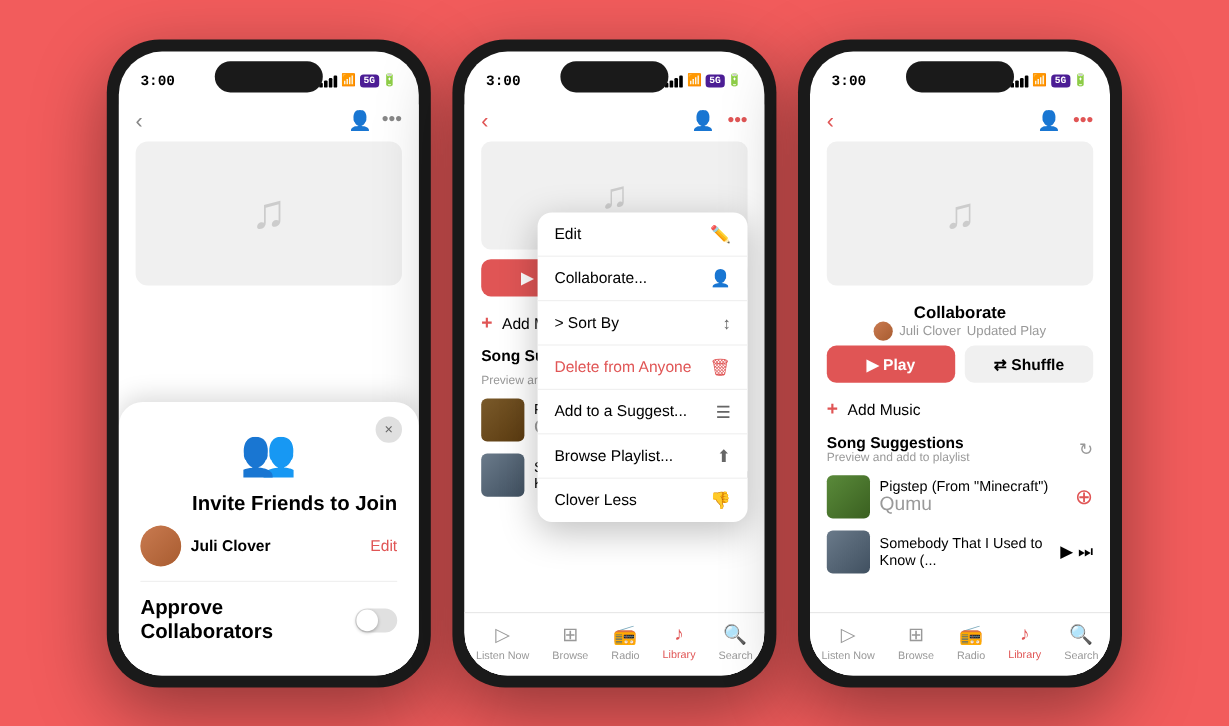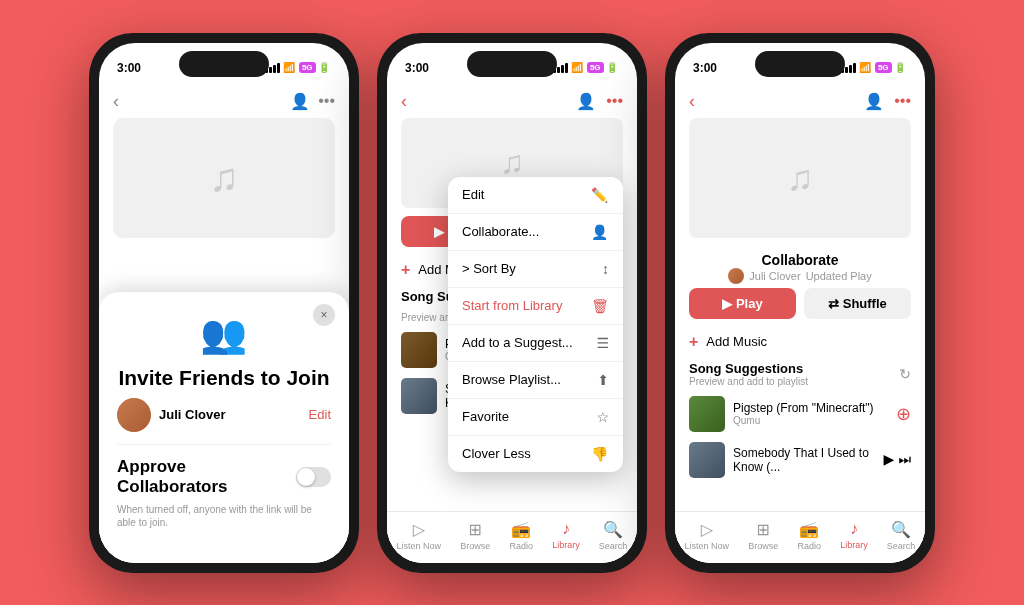--- a/index.html
+++ b/index.html
@@ -57,36 +57,37 @@
       display: flex;
       justify-content: space-between;
       align-items: center;
       padding: 10px 18px 4px;
       font-size: 11px;
       font-weight: 600;
       color: #000;
       position: relative;
       z-index: 5;
       min-height: 44px;
+      font-family: Liberation Mono, monospace;
     }
     .status-left { font-size: 12px; font-weight: 700; }
     .status-right {
       display: flex;
       align-items: center;
       gap: 3px;
       font-size: 10px;
     }
     .signal-bars { display: flex; align-items: flex-end; gap: 1px; }
     .signal-bar {
       width: 3px;
       background: #000;
       border-radius: 1px;
     }
     .badge-5g {
-      background: #d946ef;
+      background: #4c1d95;
       color: #fff;
       font-size: 8px;
       font-weight: 800;
       padding: 1px 3px;
       border-radius: 3px;
     }
 
     
     .phone1-content {
       flex: 1;
@@ -143,23 +144,23 @@
       color: #666;
       cursor: pointer;
     }
     .modal-icon-area {
       display: flex;
       justify-content: center;
       margin-bottom: 10px;
     }
     .modal-people-icon { font-size: 38px; color: #e05555; }
     .modal-title {
-      font-size: 21px;
+      font-size: 17px;
       font-weight: 700;
-      text-align: center;
+      text-align: right;
       margin-bottom: 8px;
     }
     .modal-desc {
       font-size: 11px;
       color: #666;
       text-align: center;
       line-height: 1.4;
       margin-bottom: 14px;
       padding: 0 10px;
     }
@@ -298,21 +299,21 @@
     }
     .song-thumb {
       width: 36px;
       height: 36px;
       border-radius: 5px;
       background: linear-gradient(135deg, #8a6a3a, #5a4020);
       flex-shrink: 0;
     }
     .song-info { flex: 1; }
     .song-name { font-size: 12px; font-weight: 500; }
-    .song-artist { font-size: 10px; color: #999; }
+    .song-artist { font-size: 16px; color: #999; }
     .song-add { color: #e05555; font-size: 18px; }
     .song-controls { display: flex; gap: 4px; color: #000; font-size: 14px; }
 
     
     .context-menu {
       position: absolute;
       top: 90px;
       right: 14px;
       background: #fff;
       border-radius: 12px;
@@ -457,21 +458,20 @@
             </div>
             <span class="modal-edit-btn">Edit</span>
           </div>
           <div class="modal-divider"></div>
           <div class="modal-approve-row">
             <span class="modal-approve-label">Approve Collaborators</span>
             <div class="toggle">
               <div class="toggle-knob"></div>
             </div>
           </div>
-          <div class="modal-approve-desc">When turned off, anyone with the link will be able to join.</div>
         </div>
       </div>
     </div>
   </div>
 
   <div class="phone">
     <div class="phone-inner">
       <div class="dynamic-island"></div>
       <div class="status-bar">
         <span class="status-left">3:00</span>
@@ -536,34 +536,30 @@
           </div>
           <div class="context-item">
             <span>Collaborate...</span>
             <span class="context-icon">👤</span>
           </div>
           <div class="context-item">
             <span>&gt; Sort By</span>
             <span class="context-icon">↕</span>
           </div>
           <div class="context-item delete-item">
-            <span>Start from Library</span>
+            <span>Delete from Anyone</span>
             <span class="context-icon red">🗑</span>
           </div>
           <div class="context-item">
             <span>Add to a Suggest...</span>
             <span class="context-icon">☰</span>
           </div>
           <div class="context-item">
             <span>Browse Playlist...</span>
             <span class="context-icon">⬆</span>
-          </div>
-          <div class="context-item">
-            <span>Favorite</span>
-            <span class="context-icon">☆</span>
           </div>
           <div class="context-item">
             <span>Clover Less</span>
             <span class="context-icon">👎</span>
           </div>
         </div>
 
         <div style="flex:1"></div>
         <div class="tab-bar">
           <div class="tab-item">

